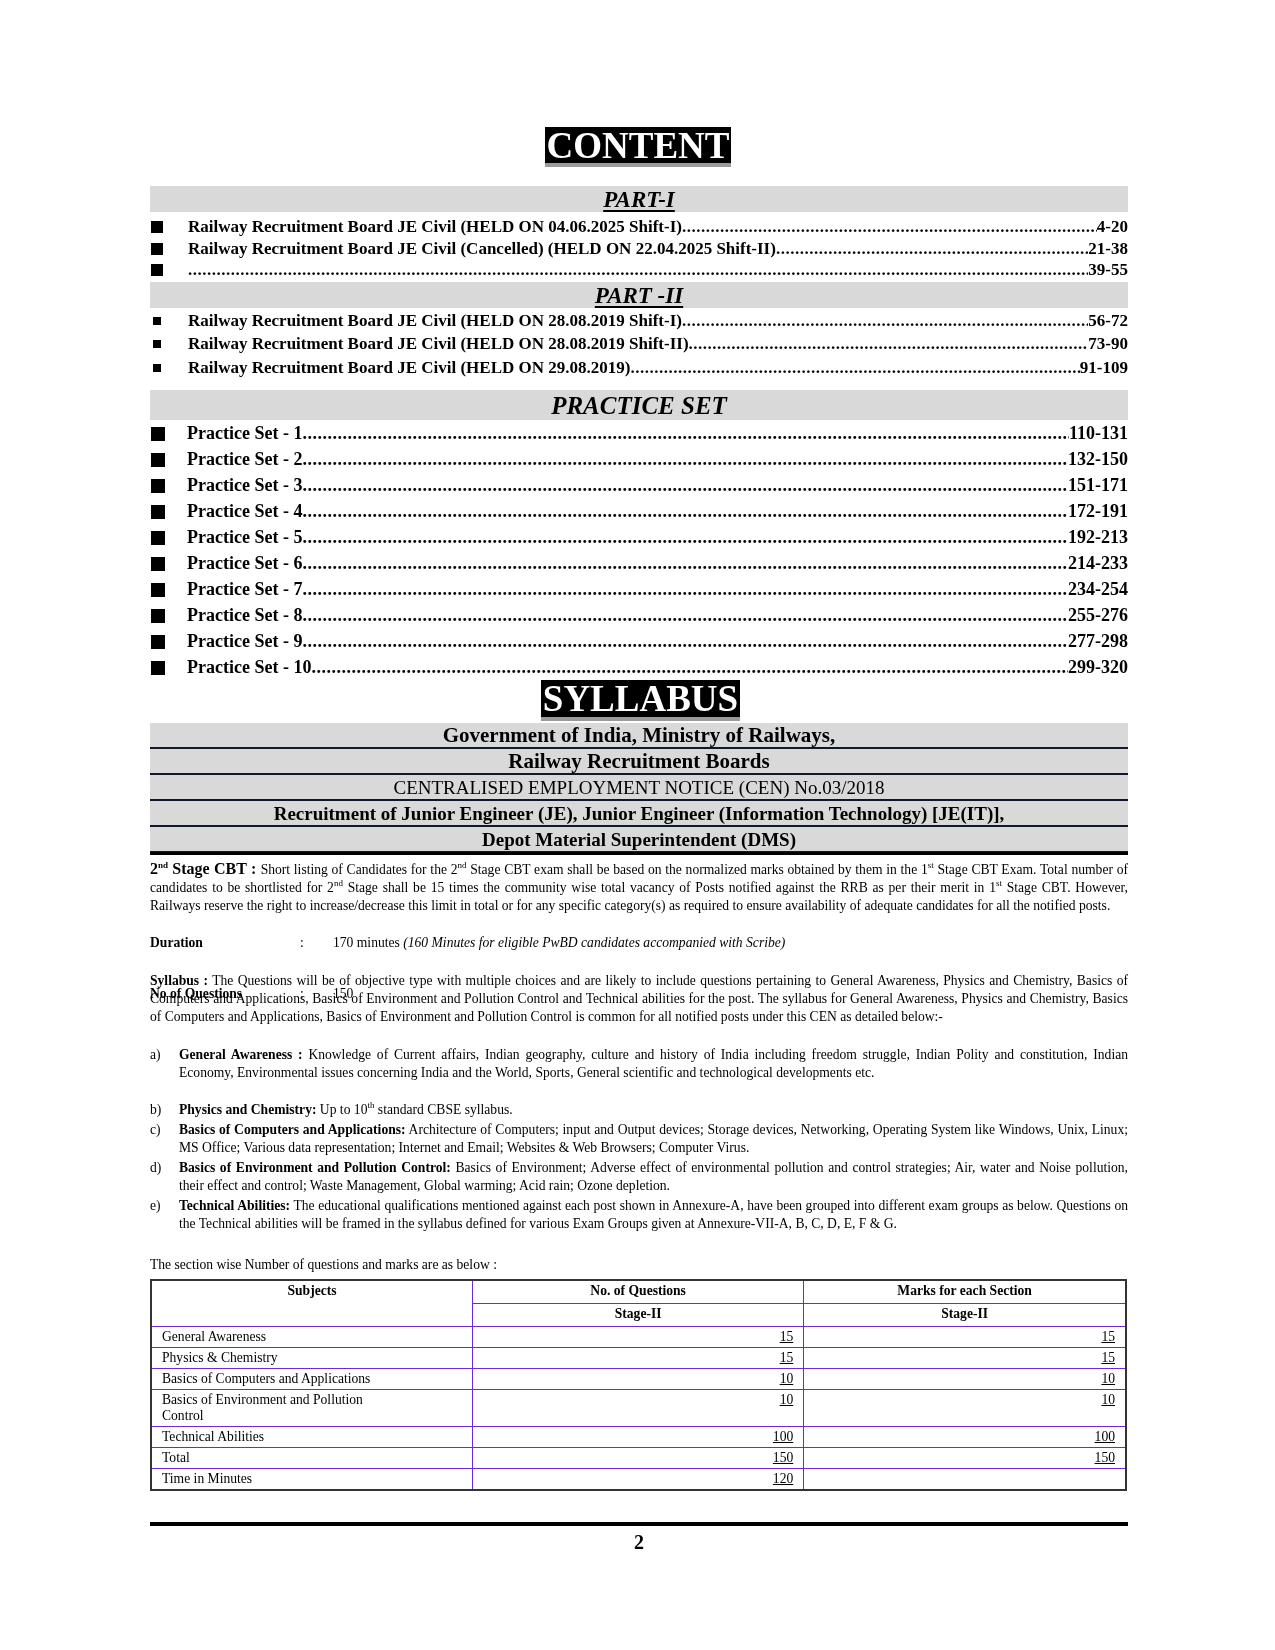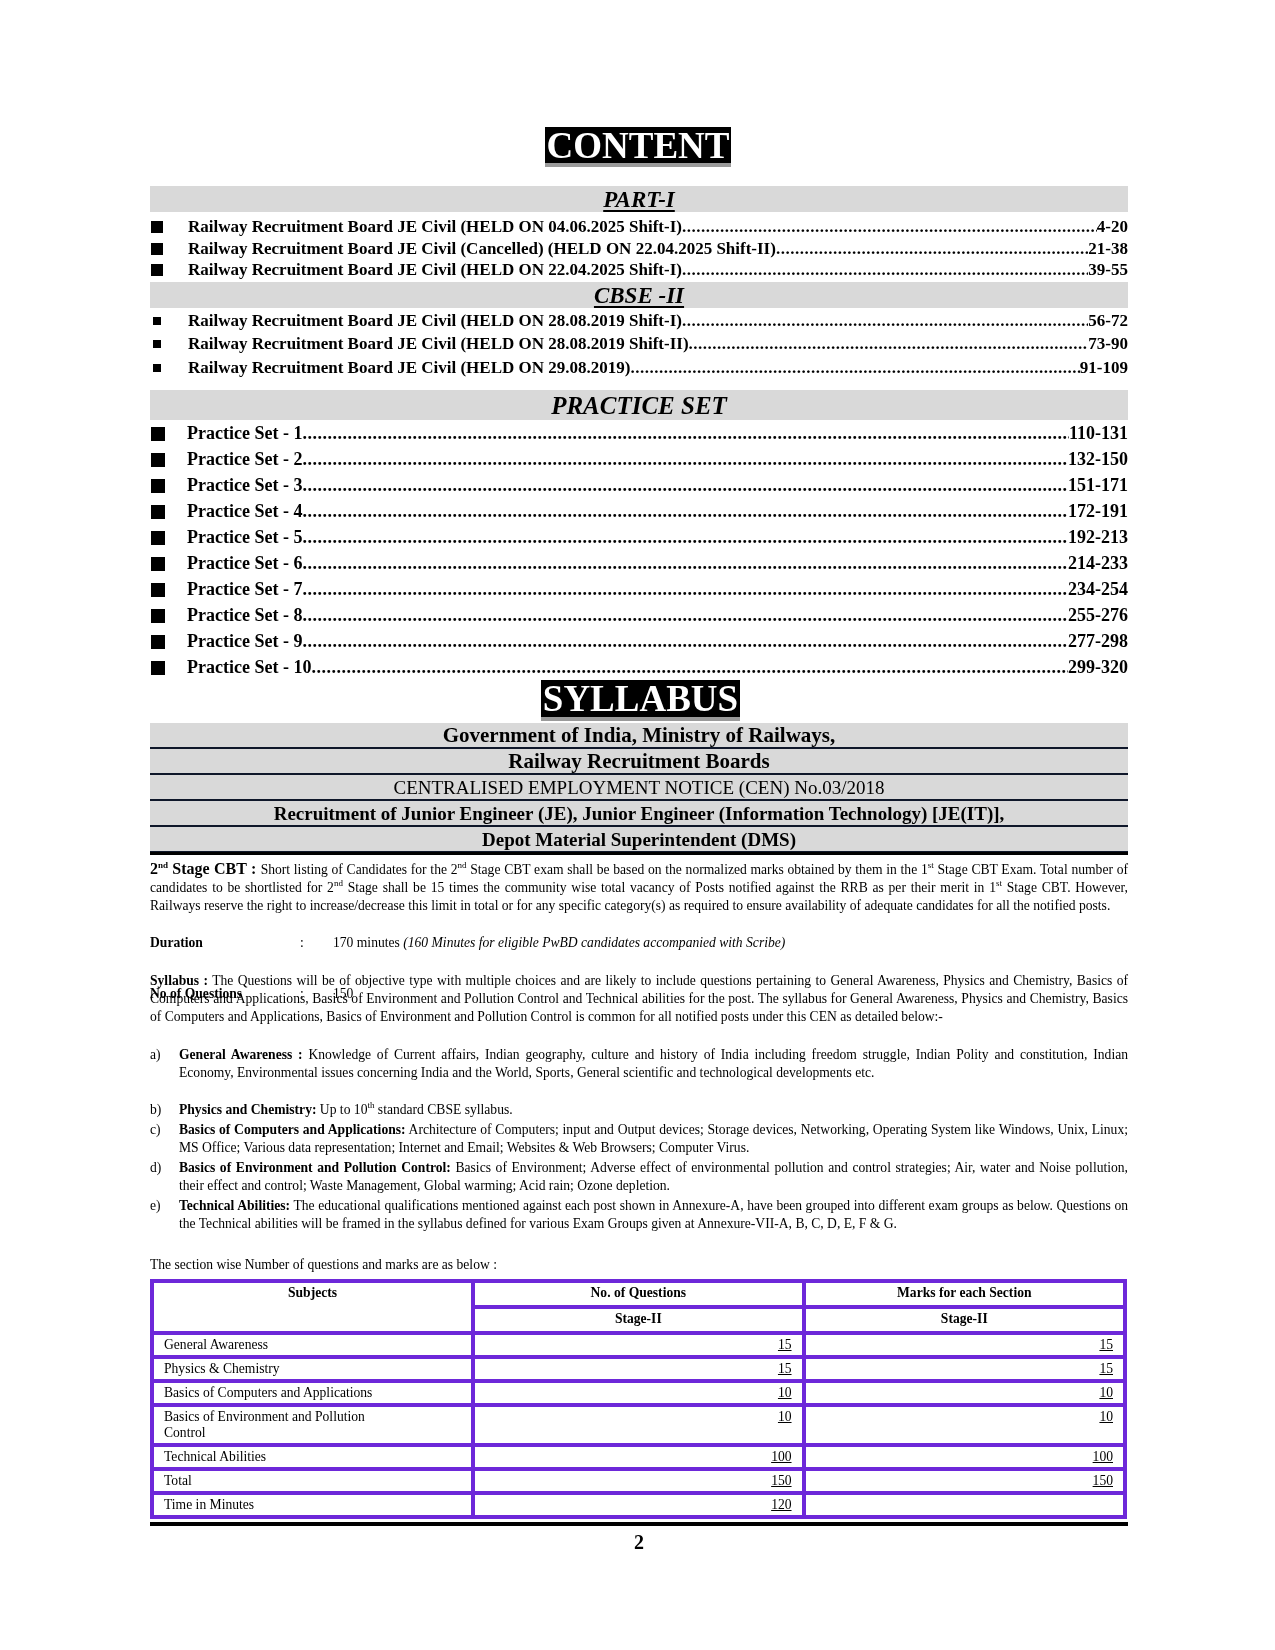--- a/index.html
+++ b/index.html
@@ -50,21 +50,21 @@
   .kv .k { display: inline-block; width: 150px; font-weight: bold; }
   .kv .c { display: inline-block; width: 33px; }
 
   .list-item { position: absolute; left: 0; width: 978px; font-size: 13.6px; line-height: 18px;
                text-align: justify; }
   .list-item .mk { position: absolute; left: 0; top: 0; }
   .list-item .tx { margin-left: 29px; display: block; }
 
   table.marks { position: absolute; left: 0; top: 1279px; width: 977px; border-collapse: collapse;
                 font-size: 13.6px; }
-  table.marks td, table.marks th { border: 4px solid #6d28d9; padding: 2px 10px; vertical-align: top; }
+  table.marks td, table.marks th { border: 1px solid #6d28d9; padding: 2px 10px; vertical-align: top; }
   table.marks th { font-weight: bold; text-align: center; height: 18px; }
   table.marks td.num { text-align: right; text-decoration: underline; }
   table.marks { border: 2px solid #333; }
 
   .page-num { position: absolute; left: 0; width: 978px; top: 1531px; text-align: center;
               font-weight: bold; font-size: 20px; }
 </style>
 </head>
 <body>
 
@@ -82,27 +82,26 @@
     <span class="pages">4-20</span>
   </div>
   <div class="toc-row" style="top:239px">
     <span class="bullet"></span>
     <span class="label">Railway Recruitment Board JE Civil (Cancelled) (HELD ON 22.04.2025 Shift-II)</span>
     <span class="dots"></span>
     <span class="pages">21-38</span>
   </div>
   <div class="toc-row" style="top:260px">
     <span class="bullet"></span>
-    <span class="label">Railway Recruitment Board JE Civil (HELD ON 22.04.2025 Shift-I) </span>
     <span class="dots"></span>
     <span class="pages">39-55</span>
   </div>
 
   <div class="band band-part2">
-    <span class="u">CBSE -II</span>
+    <span class="u">PART -II</span>
   </div>
   <div class="toc-row small" style="top:311px">
     <span class="bullet"></span>
     <span class="label">Railway Recruitment Board JE Civil (HELD ON 28.08.2019 Shift-I) </span>
     <span class="dots"></span>
     <span class="pages">56-72</span>
   </div>
   <div class="toc-row small" style="top:334px">
     <span class="bullet"></span>
     <span class="label">Railway Recruitment Board JE Civil (HELD ON 28.08.2019 Shift-II)</span>

